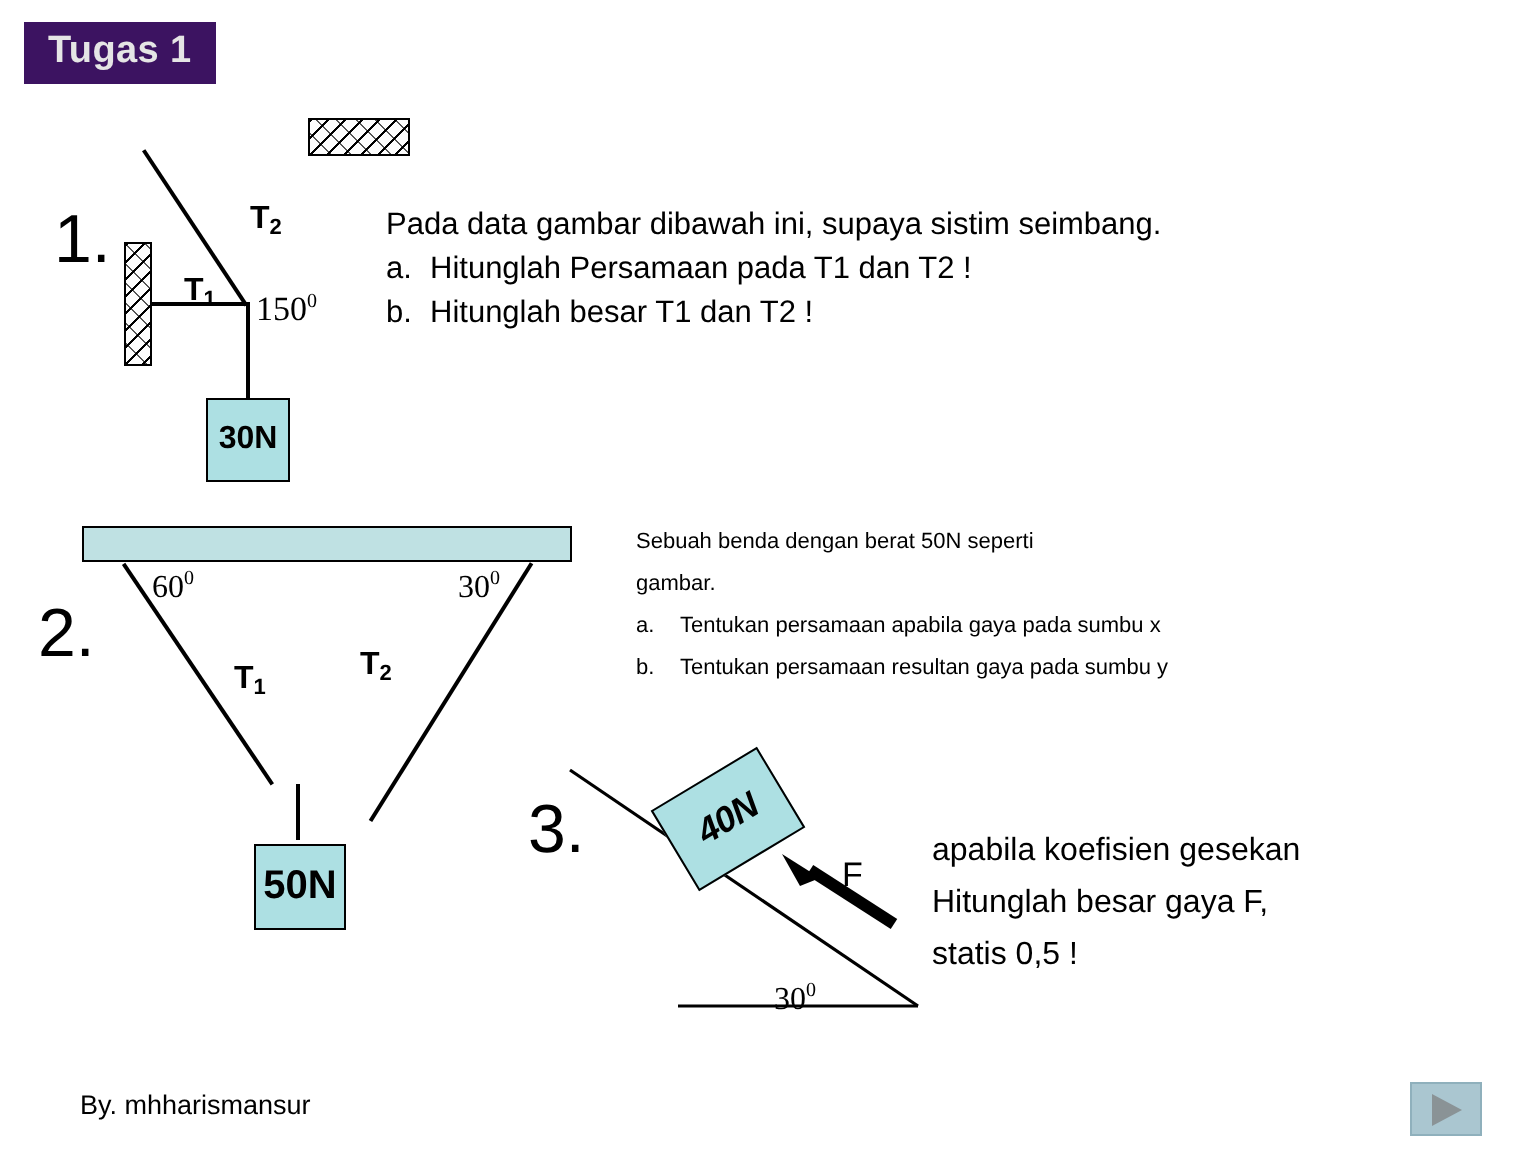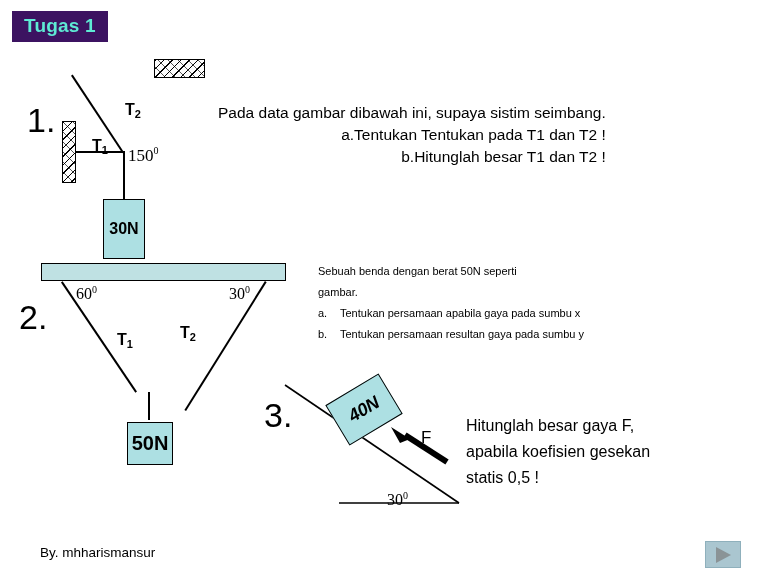--- a/index.html
+++ b/index.html
@@ -15,21 +15,21 @@
     font-family: "Liberation Sans", sans-serif;
     color: #000000;
   }
 
   
   #title-badge {
     position: absolute;
     left: 12px;
     top: 11px;
     background: #3c1361;
-    color: #5eead4;
+    color: #e5e5e5;
     font-size: 19px;
     font-weight: bold;
     padding: 4px 12px 5px 12px;
     letter-spacing: 0.2px;
     line-height: 1.15;
   }
 
   
   .problem-number {
     position: absolute;
@@ -44,21 +44,21 @@
   #num-3 { left: 264px; top: 398px; }
 
   
   .text-block {
     position: absolute;
     font-size: 15.5px;
     line-height: 22px;
     color: #000;
     white-space: nowrap;
   }
-  #text-1 { left: 218px; top: 102px; text-align: right; }
+  #text-1 { left: 193px; top: 102px; }
   #text-2 { left: 318px; top: 261px; font-size: 11px; line-height: 21px; }
   #text-3 { left: 466px; top: 413px; font-size: 16px; line-height: 26px; }
 
   .txt-line { display: block; }
   .txt-item { display: block; padding-left: 0; }
   .txt-item > .marker {
     display: inline-block;
     width: 22px;
   }
 
@@ -82,21 +82,21 @@
     border: 1.6px solid #000;
     box-sizing: border-box;
     display: flex;
     align-items: center;
     justify-content: center;
     font-weight: bold;
     color: #000;
   }
   #weight-30n {
     left: 103px; top: 199px;
-    width: 42px; height: 60px;
+    width: 42px; height: 42px;
     font-size: 16px;
   }
   #weight-50n {
     left: 127px; top: 422px;
     width: 46px; height: 43px;
     font-size: 20px;
   }
 
   
   #ceiling-bar-2 {
@@ -241,21 +241,21 @@
 <div class="rope" style="left:123px; top:152px; width:93px; height:1.6px; transform: rotate(-123.5deg);"></div>
 
 <div class="rope-label" id="label-t1-1"><span>T</span><sub>1</sub></div>
 <div class="rope-label" id="label-t2-1"><span>T</span><sub>2</sub></div>
 <div class="angle-label" id="angle-150"><span>150</span><sup>0</sup></div>
 
 <div class="weight-box" id="weight-30n">30N</div>
 
 <div class="text-block" id="text-1">
   <span class="txt-line">Pada data gambar dibawah ini, supaya sistim seimbang.</span>
-  <span class="txt-item"><span class="marker">a.</span><span>Tentukan Tentukan pada T1 dan T2 !</span></span>
+  <span class="txt-item"><span class="marker">a.</span><span>Hitunglah Persamaan pada T1 dan T2 !</span></span>
   <span class="txt-item"><span class="marker">b.</span><span>Hitunglah besar T1 dan T2 !</span></span>
 </div>
 
 <div class="problem-number" id="num-2">2.</div>
 
 <div id="ceiling-bar-2"></div>
 
 <div class="rope" style="left:62px; top:281px; width:133px; height:1.5px; transform: rotate(56deg);"></div>
 
 <div class="rope" style="left:266px; top:281px; width:152px; height:1.5px; transform: rotate(122deg);"></div>
@@ -293,22 +293,22 @@
   <svg width="62" height="42" viewBox="0 0 62 42">
     <line x1="58" y1="38" x2="16" y2="11" stroke="#000" stroke-width="6" stroke-linecap="butt"></line>
     <polygon points="2,3 21,15 11,19" fill="#000"></polygon>
   </svg>
 </div>
 <div id="label-f">F</div>
 
 <div class="angle-label" id="angle-30-incline"><span>30</span><sup>0</sup></div>
 
 <div class="text-block" id="text-3">
+  <span class="txt-line">apabila koefisien gesekan</span>
   <span class="txt-line">Hitunglah besar gaya F,</span>
-  <span class="txt-line">apabila koefisien gesekan</span>
   <span class="txt-line">statis 0,5 !</span>
 </div>
 
 <div id="footer-credit">By. mhharismansur</div>
 
 <div id="next-button">
   <svg width="20" height="18" viewBox="0 0 20 18">
     <polygon points="3,1 18,9 3,17" fill="#8a9396"></polygon>
   </svg>
 </div>

